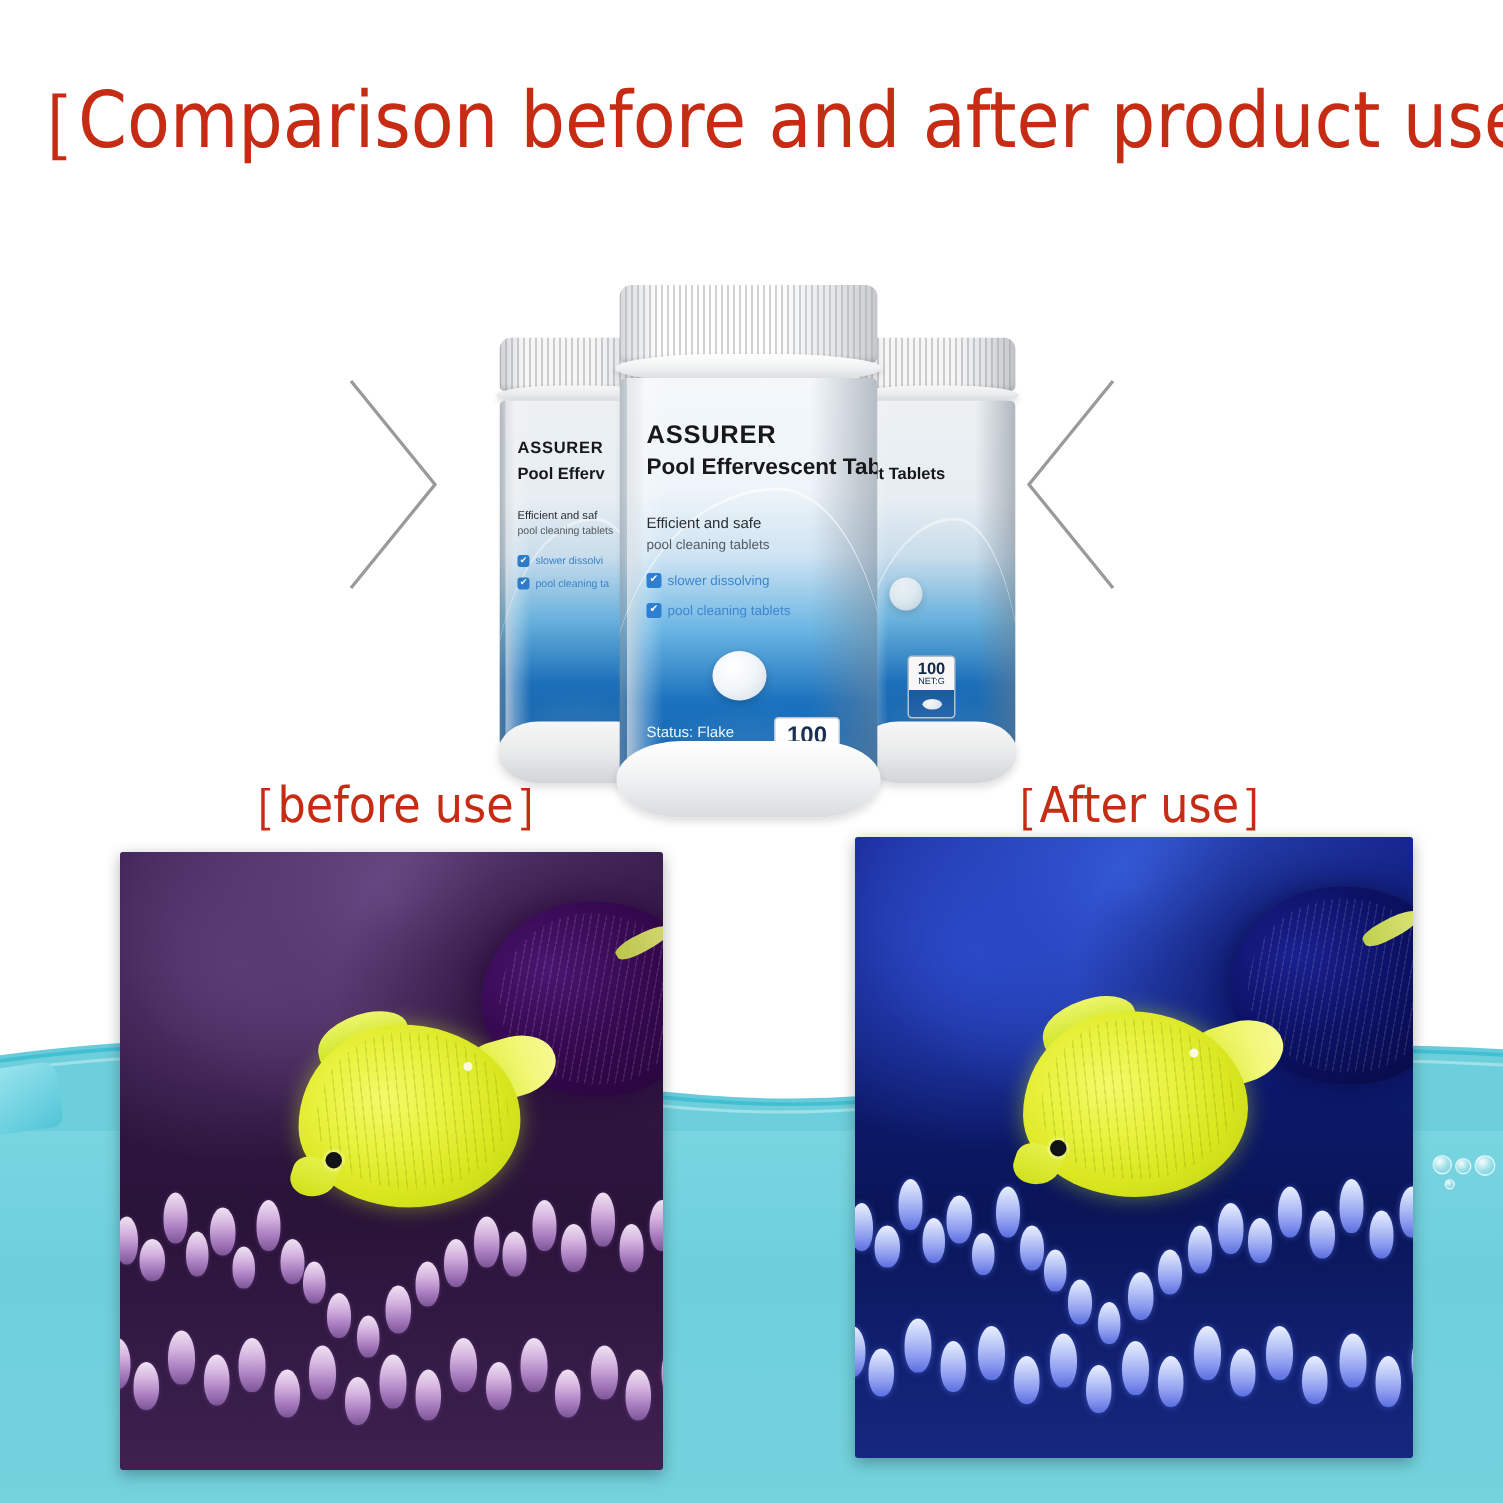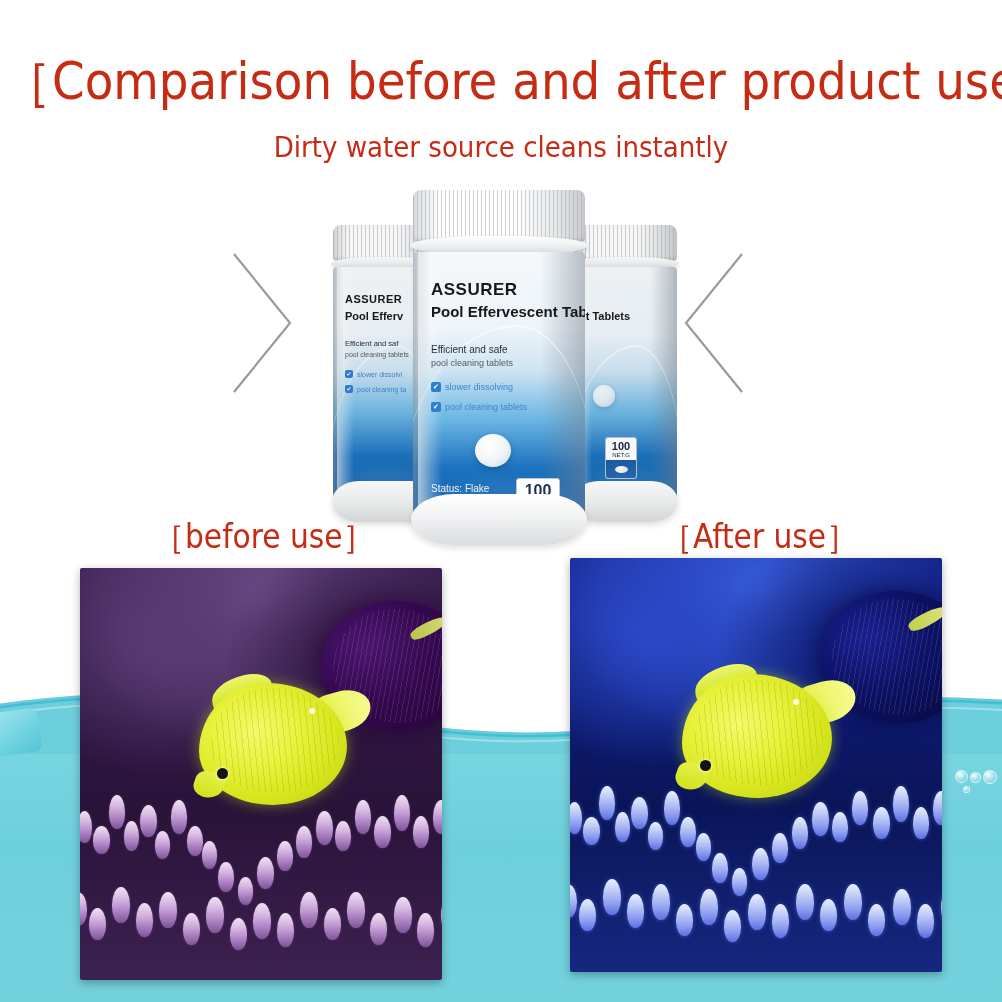--- a/index.html
+++ b/index.html
@@ -311,21 +311,20 @@
     background: linear-gradient(180deg,#e6f04a,#cfe21c);
     border-radius: 40% 20% 60% 40%;
   }
 </style>
 </head>
 <body>
 
 <div id="page">
 
   <div class="title">［Comparison before and after product use］</div>
-  <div class="subtitle">Dirty water source cleans instantly</div>
 
   <div class="chev" style="left:228px; top:248px;">
     <svg width="70" height="150" viewBox="0 0 70 150">
       <polyline points="6,6 62,75 6,144" fill="none" stroke="#9a9a9a" stroke-width="2.2"></polyline>
     </svg>
   </div>
   <div class="chev" style="left:678px; top:248px;">
     <svg width="70" height="150" viewBox="0 0 70 150">
       <polyline points="64,6 8,75 64,144" fill="none" stroke="#9a9a9a" stroke-width="2.2"></polyline>
     </svg>

